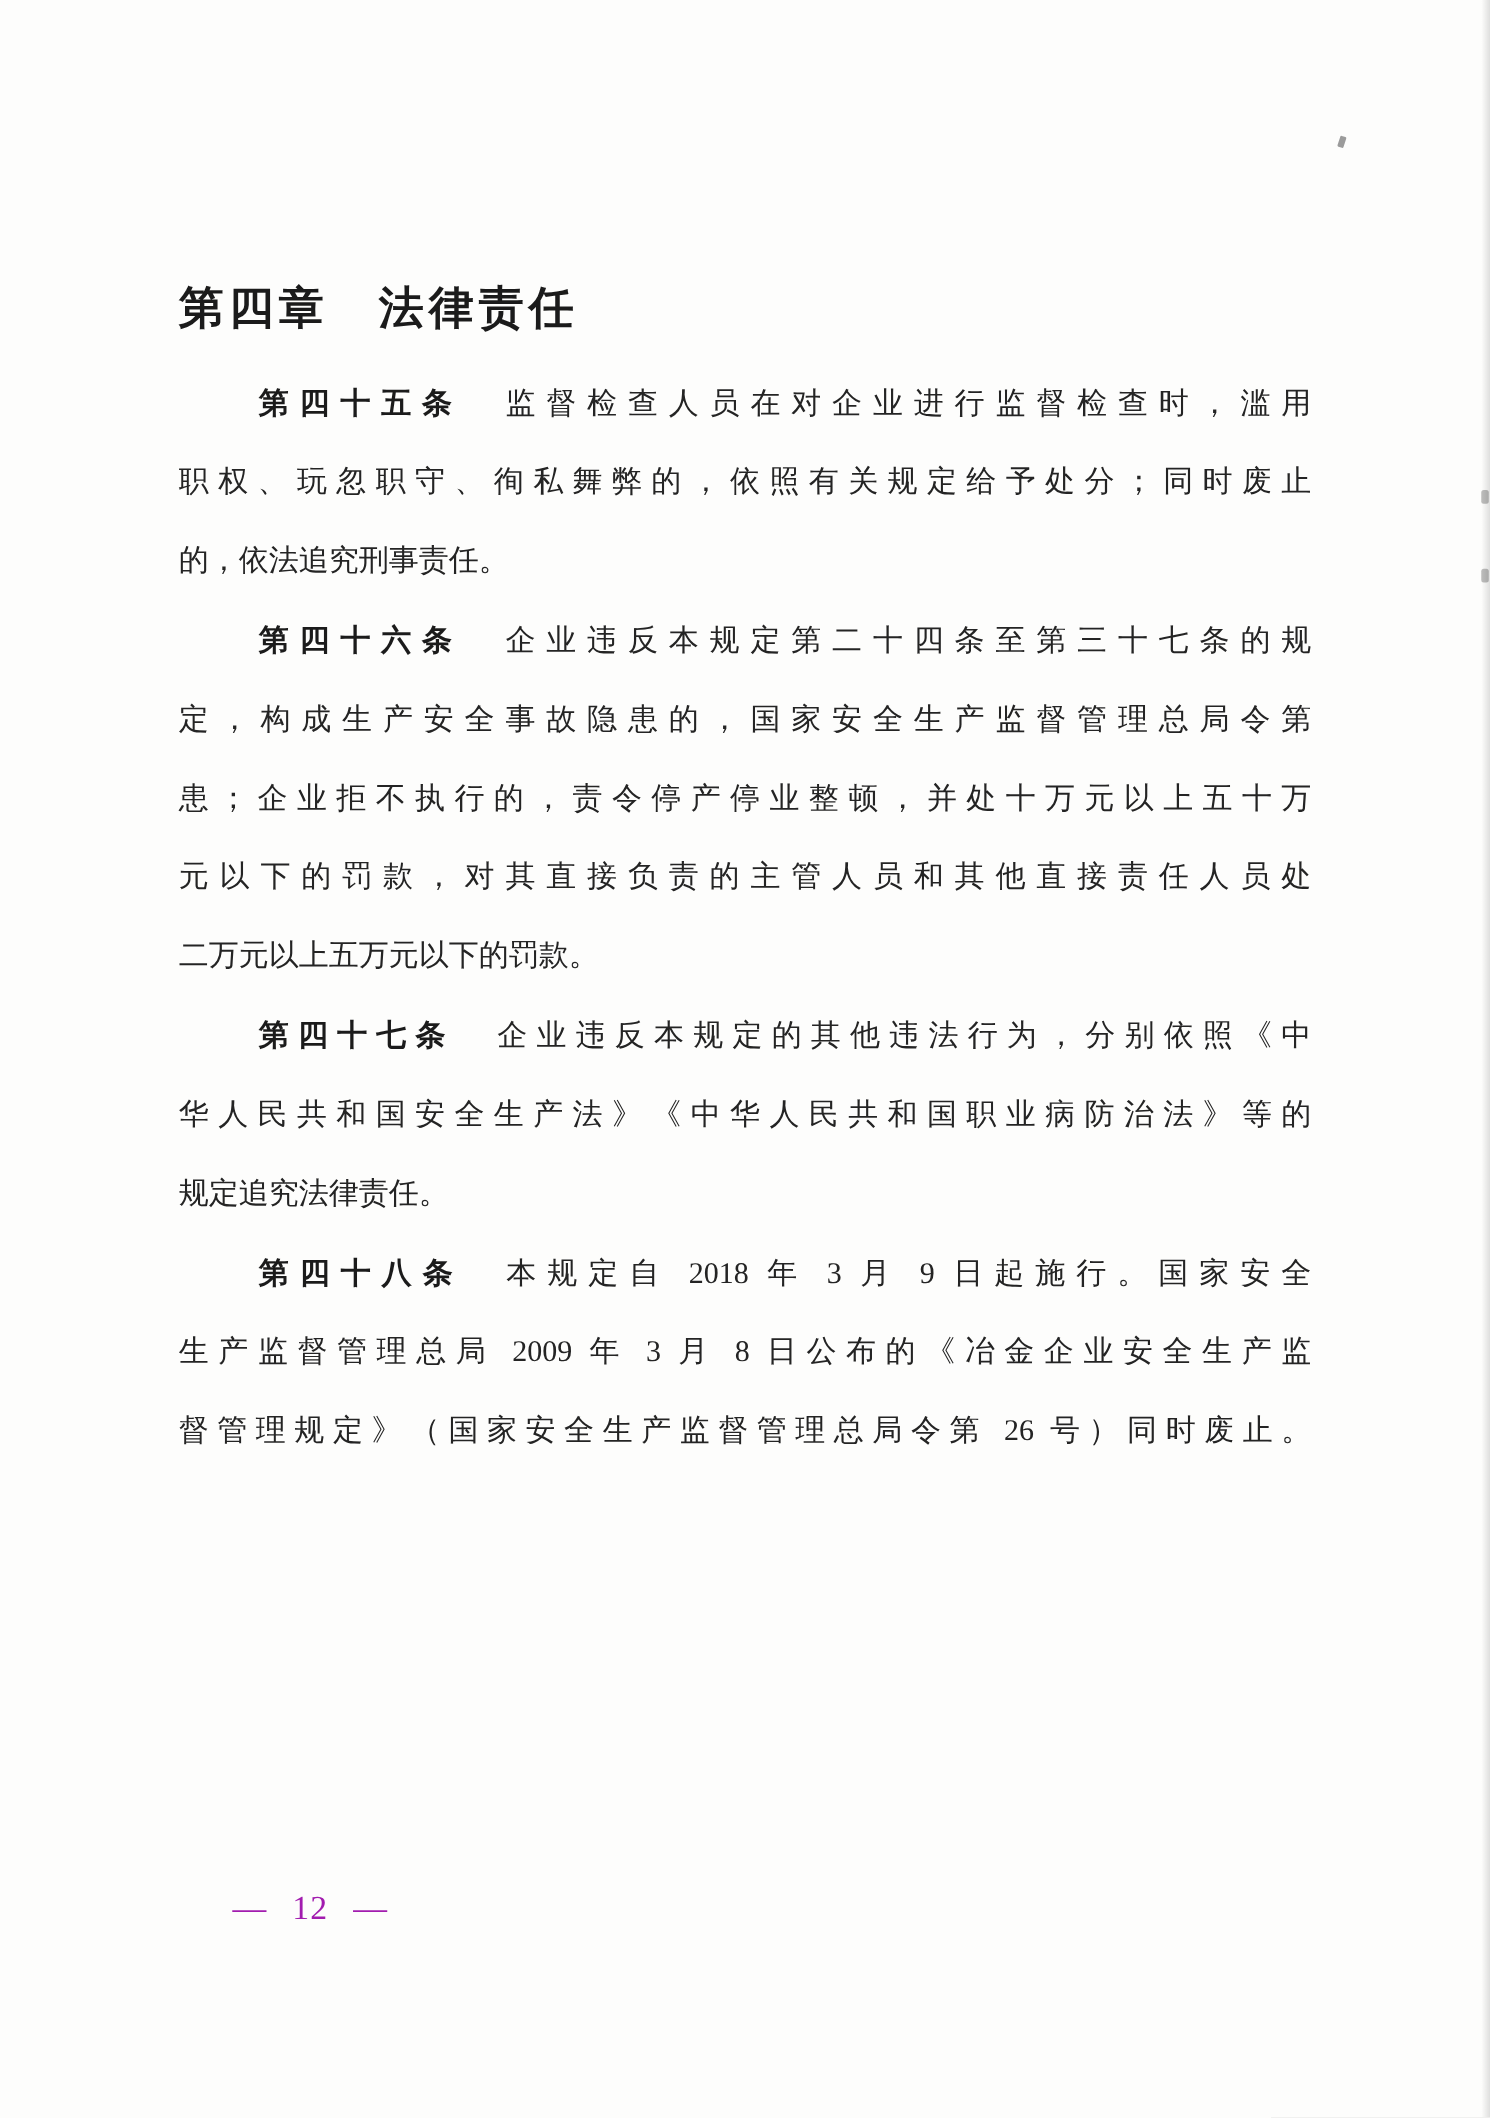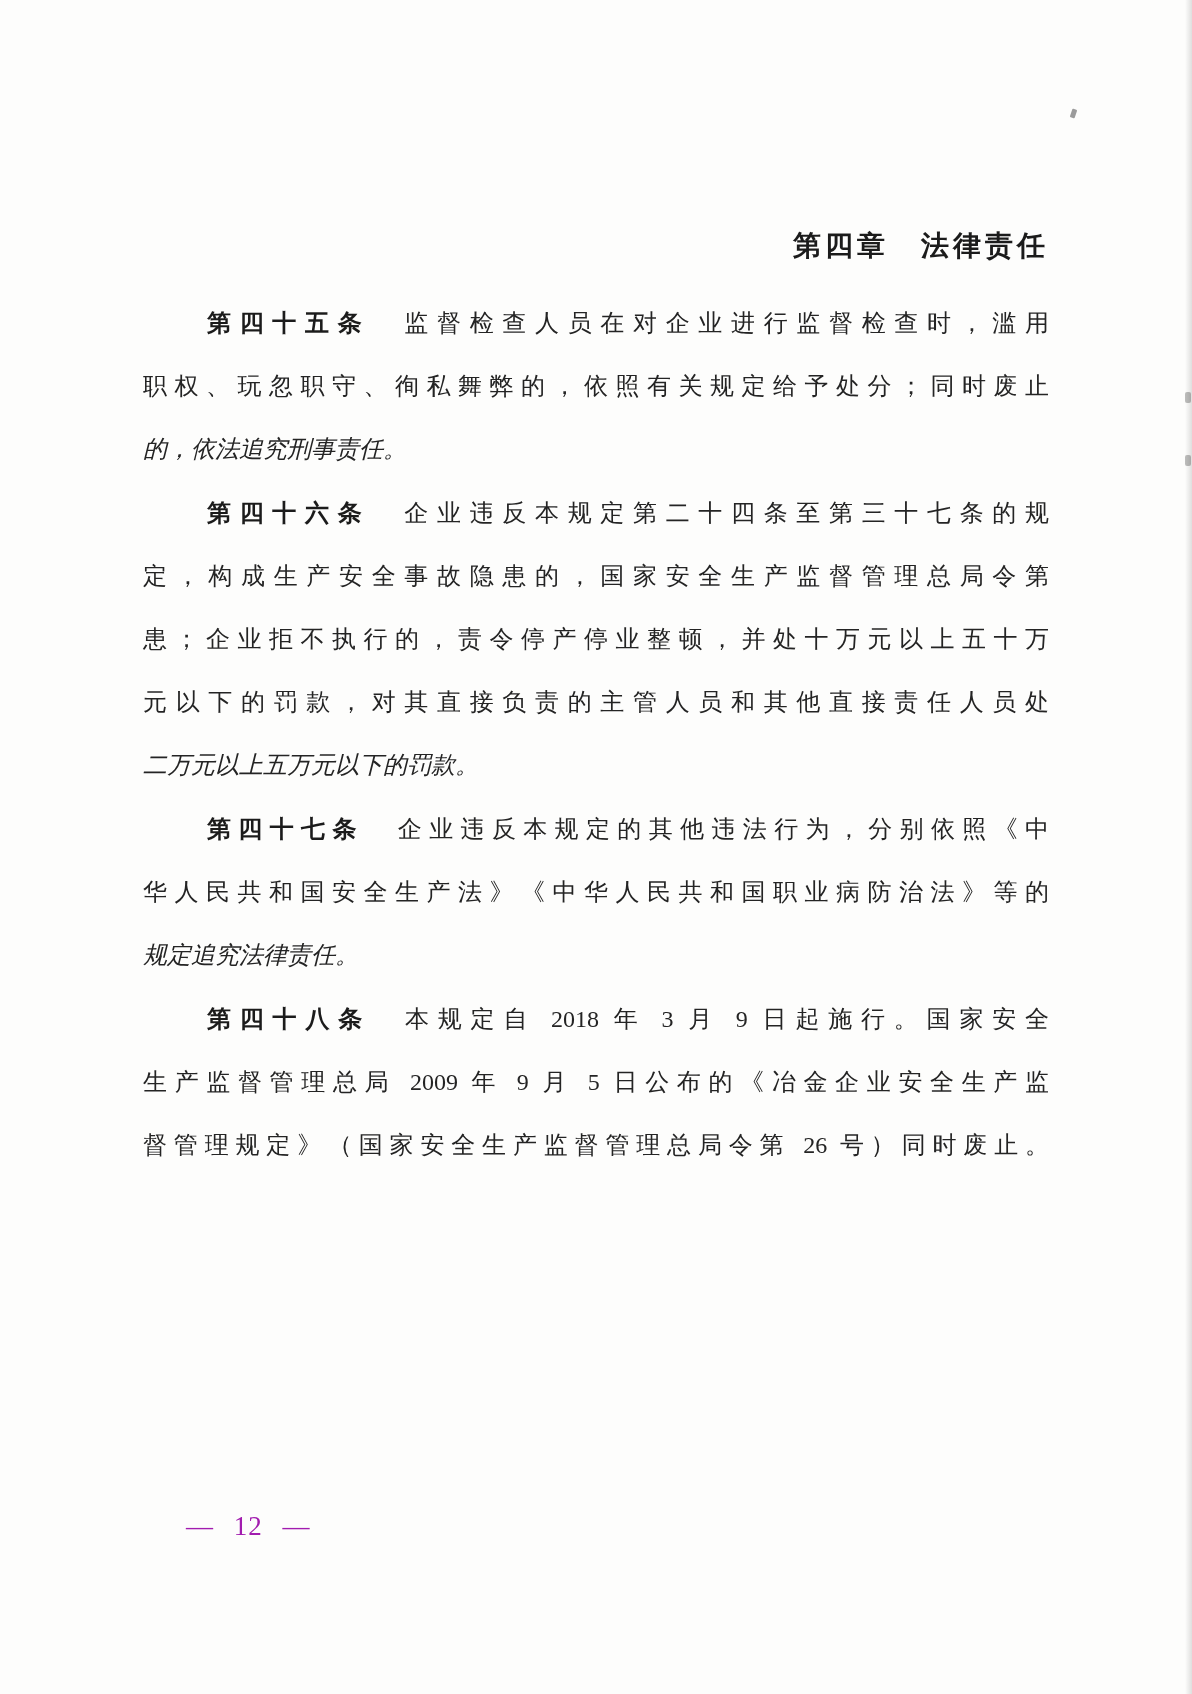--- a/index.html
+++ b/index.html
@@ -19,45 +19,44 @@
   .textblock {
     position: absolute;
     left: 143px;
     top: 200px;
     width: 906px;
   }
   .chapter {
     margin: 14px 0;
     font-family: "Liberation Sans", sans-serif;
     font-weight: bold;
-    font-size: 28px;
+    font-size: 36px;
     line-height: 63px;
     letter-spacing: 4px;
-    text-align: right;
+    text-align: left;
     color: #1b1b1b;
     white-space: pre;
   }
   .article {
     margin: 0;
     font-size: 24px;
     line-height: 63px;
     color: #242424;
   }
   .line {
     display: block;
     text-align: justify;
     text-align-last: justify;
     text-justify: inter-character;
   }
   .line.first {
     padding-left: 64px;
   }
   .line.last {
     text-align-last: left;
-    font-style: italic;
   }
   .label {
     font-family: "Liberation Sans", sans-serif;
     font-weight: bold;
     color: #1b1b1b;
     margin-right: 34px;
   }
   .footer {
     position: absolute;
     left: 186px;
@@ -125,21 +124,21 @@
 
     <p class="article">
       <span class="line first"><b class="label">第四十七条</b><span>企业违反本规定的其他违法行为，分别依照《中</span></span>
       <span class="line">华人民共和国安全生产法》《中华人民共和国职业病防治法》等的</span>
       <span class="line last">规定追究法律责任。</span>
     </p>
 
 
     <p class="article">
       <span class="line first"><b class="label">第四十八条</b><span>本规定自 2018 年 3 月 9 日起施行。国家安全</span></span>
-      <span class="line">生产监督管理总局 2009 年 9 月 5 日公布的《冶金企业安全生产监</span>
+      <span class="line">生产监督管理总局 2009 年 3 月 8 日公布的《冶金企业安全生产监</span>
       <span class="line">督管理规定》（国家安全生产监督管理总局令第 26 号）同时废止。</span>
     </p>
 
   </div>
 
   <div class="footer">— 12 —</div>
 
   <div class="speck"></div>
   <div class="edge-speck-a"></div>
   <div class="edge-speck-b"></div>

